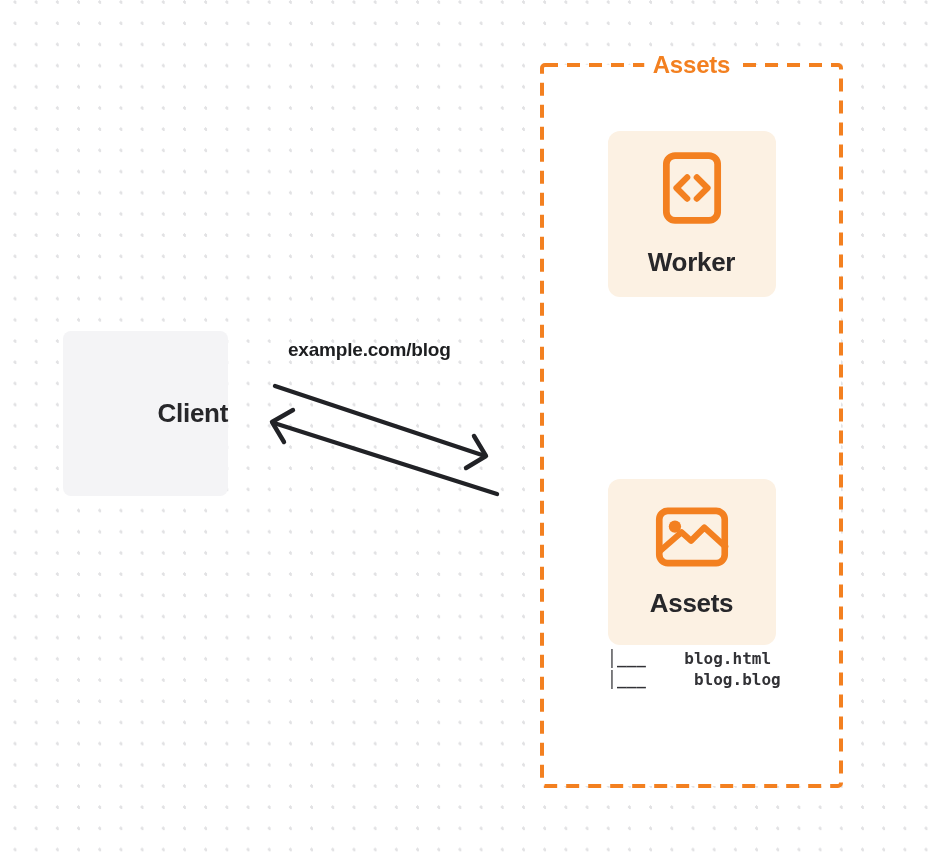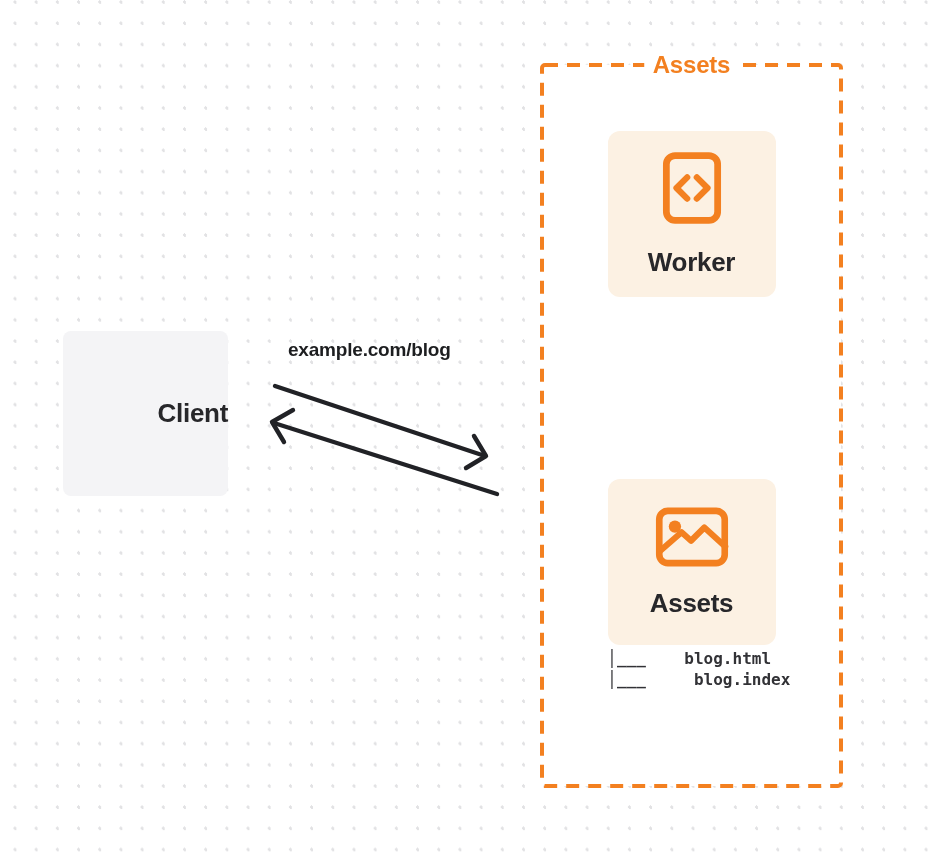--- a/index.html
+++ b/index.html
@@ -155,17 +155,17 @@
           <rect x="4.5" y="4.5" width="69" height="55" rx="9" fill="none" stroke="#f38020" stroke-width="7"></rect>
           <circle cx="21" cy="21" r="6.5" fill="#f38020"></circle>
           <path d="M5,47 L28,27 L38,36 L52,22 L74,42" fill="none" stroke="#f38020" stroke-width="6.5" stroke-linecap="round" stroke-linejoin="round"></path>
         </svg>
       </span>
       <span class="node-label">Assets</span>
     </div>
 
     <div class="file-tree">
       <div class="tree-line">  │___    blog.html</div>
-      <div class="tree-line">  │___     blog.index</div>
+      <div class="tree-line">  │___     blog.blog</div>
     </div>
   </div>
 
 </div>
 
 </body></html>

